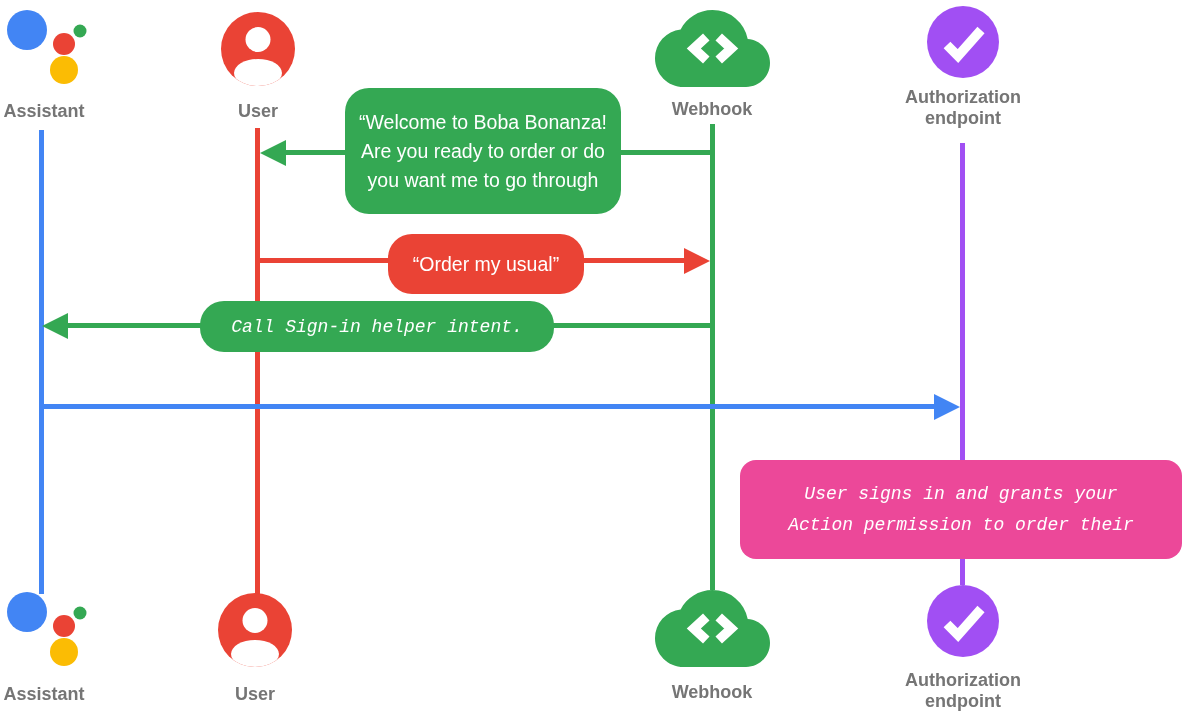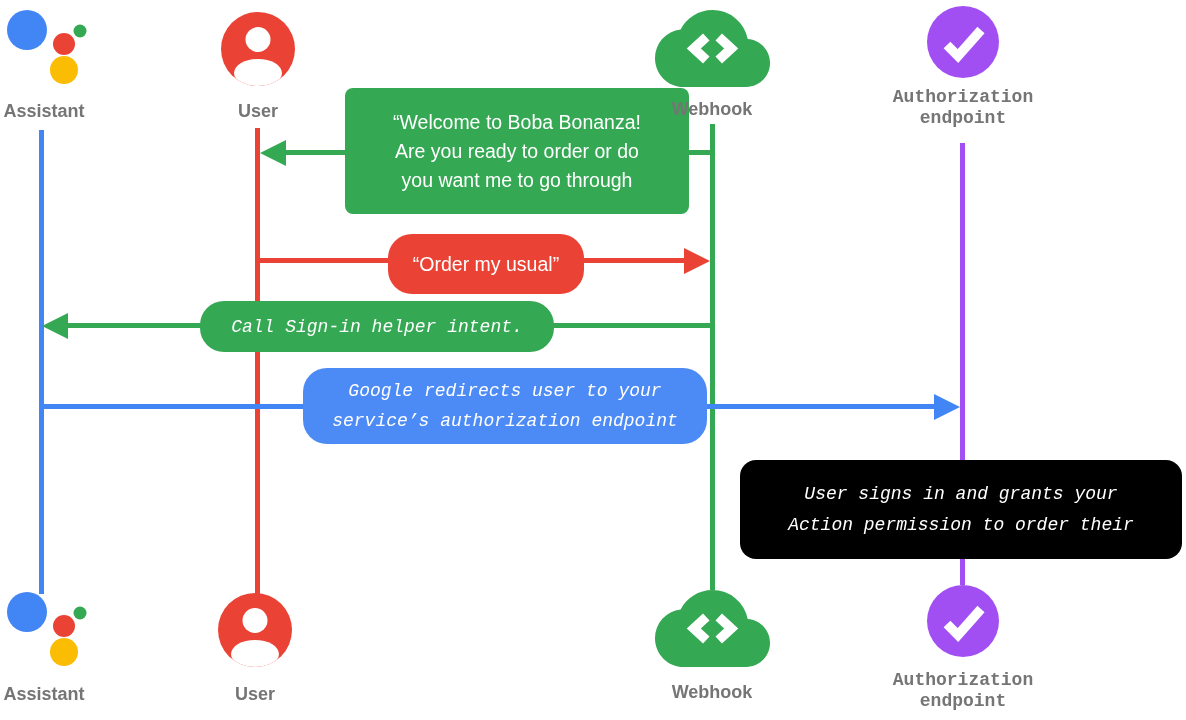--- a/index.html
+++ b/index.html
@@ -17,26 +17,26 @@
     position:absolute;z-index:3;display:flex;flex-direction:column;align-items:center;justify-content:center;
     color:#ffffff;text-align:center;box-sizing:border-box;
   }
   .msg.sans{font-family:"Liberation Sans",sans-serif;font-size:19.5px;line-height:29px;}
   .msg.mono{font-family:"Liberation Mono","DejaVu Sans Mono",monospace;font-style:italic;font-size:18px;line-height:30px;}
   .actor-icon{position:absolute;z-index:4;}
   .actor-label{
     position:absolute;z-index:4;transform:translateX(-50%);
     color:#757575;font-weight:700;font-size:18px;line-height:21px;text-align:center;white-space:nowrap;
   }
-  .actor-label.wrap{white-space:normal;width:150px;font-family:Liberation Mono, monospace;}
+  .actor-label.wrap{white-space:normal;width:150px;}
   .c-blue{background:#4285F4;}
   .c-red{background:#EA4335;}
   .c-green{background:#34A853;}
   .c-purple{background:#A14FF3;}
-  .c-cyan{background:#000000;}
+  .c-cyan{background:#ec4899;}
   .c-boxblue{background:#4C8BF5;}
   .ahead.g{border-right-color:#34A853;border-left-color:#34A853;}
   .ahead.r{border-left-color:#EA4335;border-right-color:#EA4335;}
   .ahead.b{border-left-color:#4285F4;border-right-color:#4285F4;}
 </style>
 </head>
 <body>
 
 <div id="canvas">
 
@@ -50,38 +50,34 @@
 
   <div class="hline c-red" style="left:260px;top:258px;width:426px;"></div>
   <div class="ahead right r" style="left:684px;top:248px;"></div>
 
   <div class="hline c-green" style="left:66px;top:323px;width:646px;"></div>
   <div class="ahead left g" style="left:42px;top:313px;"></div>
 
   <div class="hline c-blue" style="left:41px;top:404px;width:896px;"></div>
   <div class="ahead right b" style="left:934px;top:394px;"></div>
 
-  <div class="msg sans c-green" style="left:345px;top:88px;width:344px;height:126px;border-radius:8px;justify-content:center;">
+  <div class="msg sans c-green" style="left:345px;top:88px;width:276px;height:126px;border-radius:24px;justify-content:center;">
     <span>“Welcome to Boba Bonanza!</span>
     <span>Are you ready to order or do</span>
     <span>you want me to go through</span>
   </div>
 
   <div class="msg sans c-red" style="left:388px;top:234px;width:196px;height:60px;border-radius:24px;">
     <span>“Order my usual”</span>
   </div>
 
   <div class="msg mono c-green" style="left:200px;top:301px;width:354px;height:51px;border-radius:24px;">
     <span>Call Sign-in helper intent.</span>
   </div>
 
-  <div class="msg mono c-boxblue" style="left:303px;top:368px;width:404px;height:76px;border-radius:24px;">
-    <span>Google redirects user to your</span>
-    <span>service’s authorization endpoint</span>
-  </div>
 
   <div class="msg mono c-cyan" style="left:740px;top:460px;width:442px;height:99px;border-radius:16px;line-height:31px;">
     <span>User signs in and grants your</span>
     <span>Action permission to order their</span>
   </div>
 
   <div class="actor-icon" style="left:7px;top:10px;">
     <svg width="80" height="76" viewBox="0 0 80 76">
       <circle cx="20" cy="20" r="20" fill="#4285F4"></circle>
       <circle cx="57" cy="34" r="11" fill="#EA4335"></circle>

